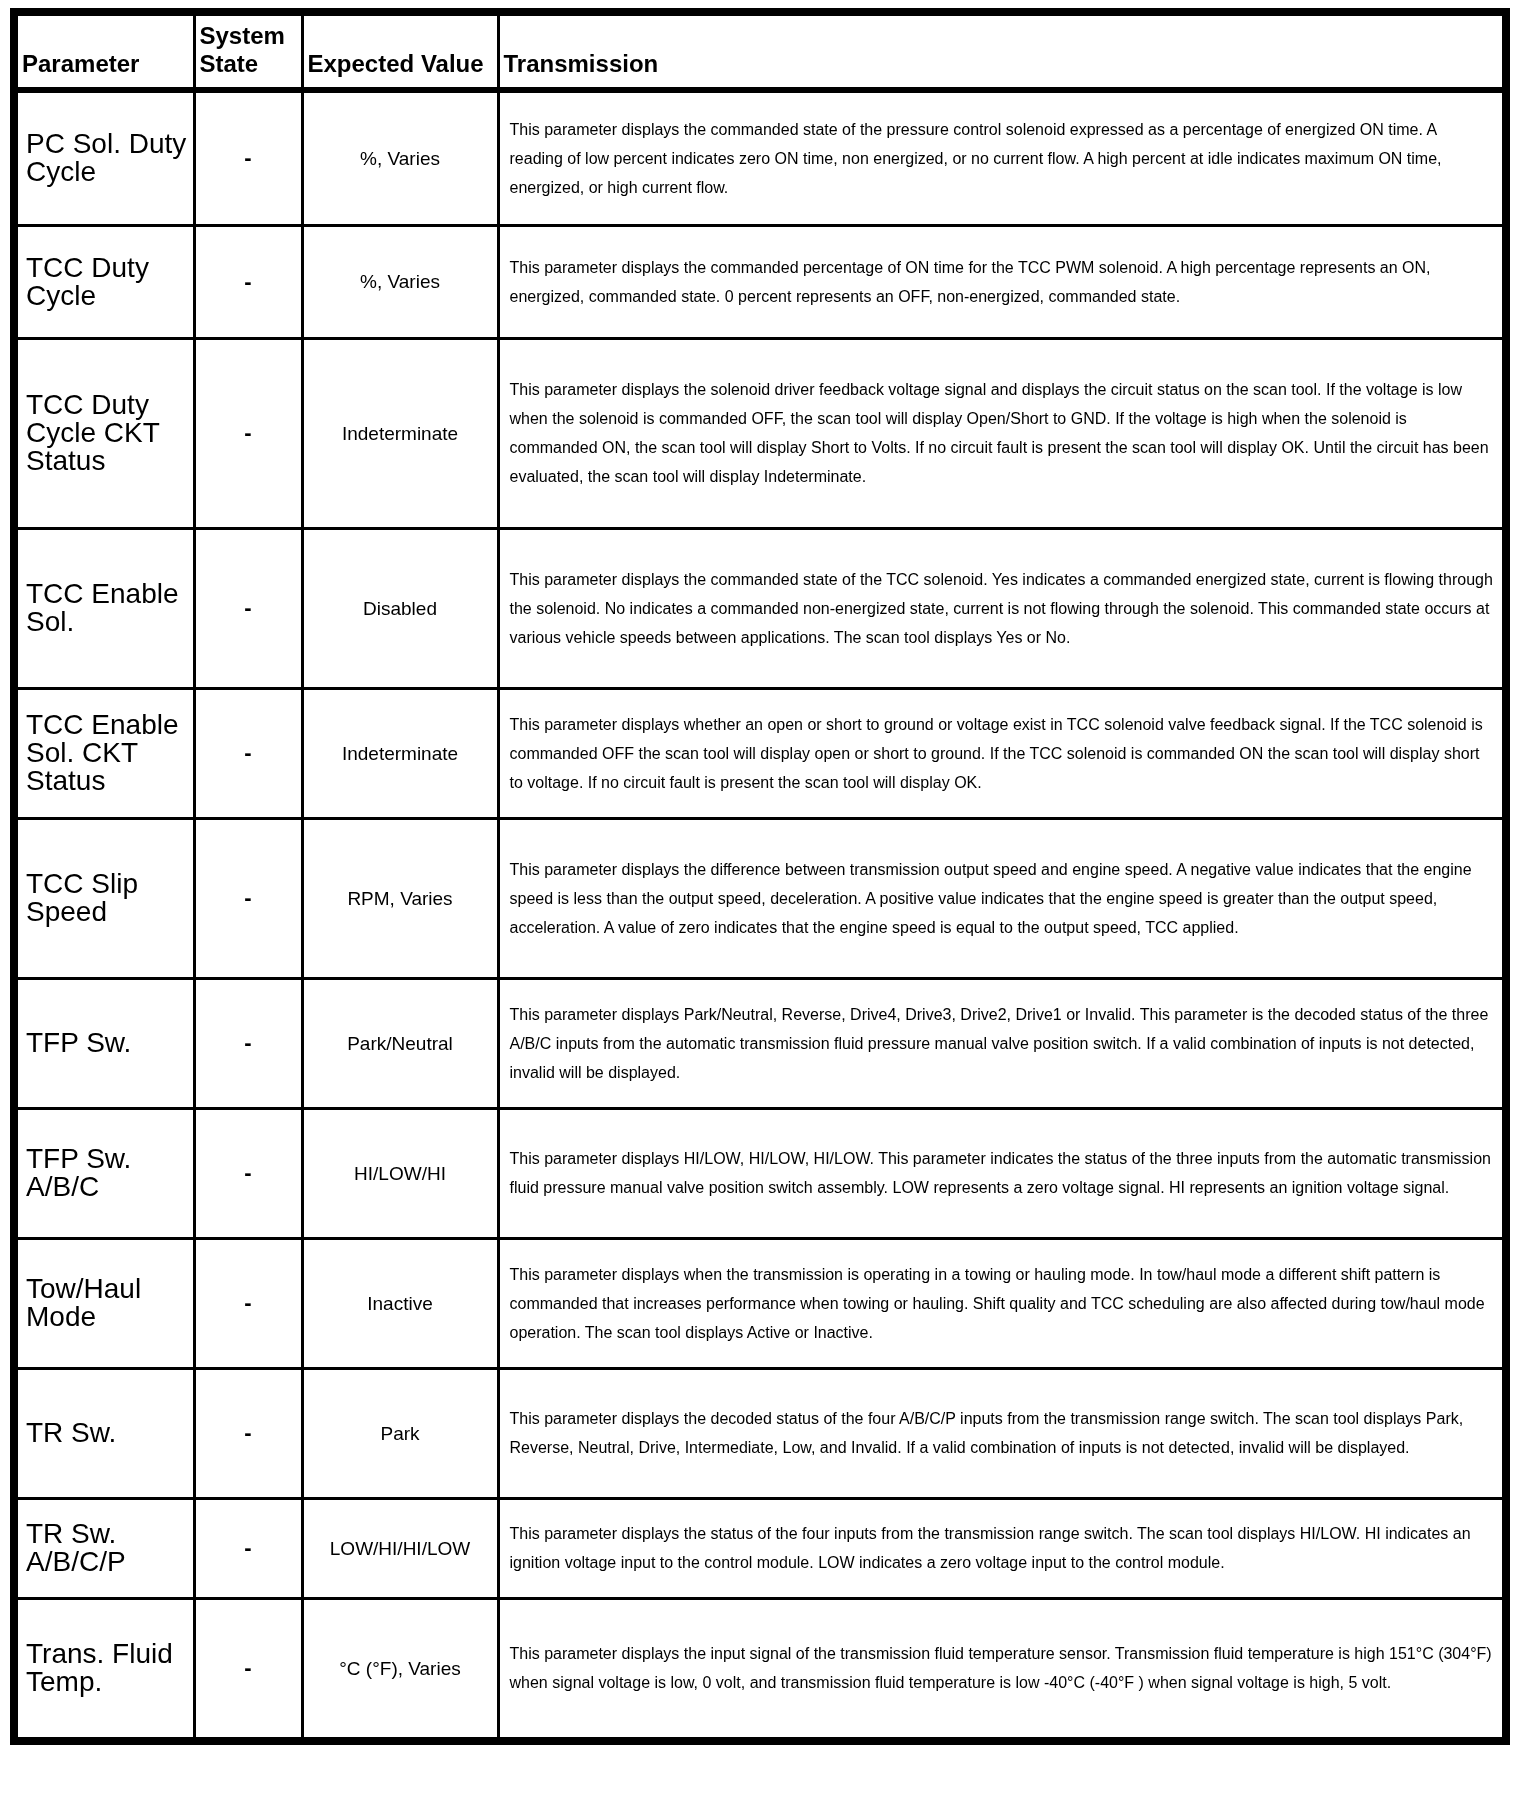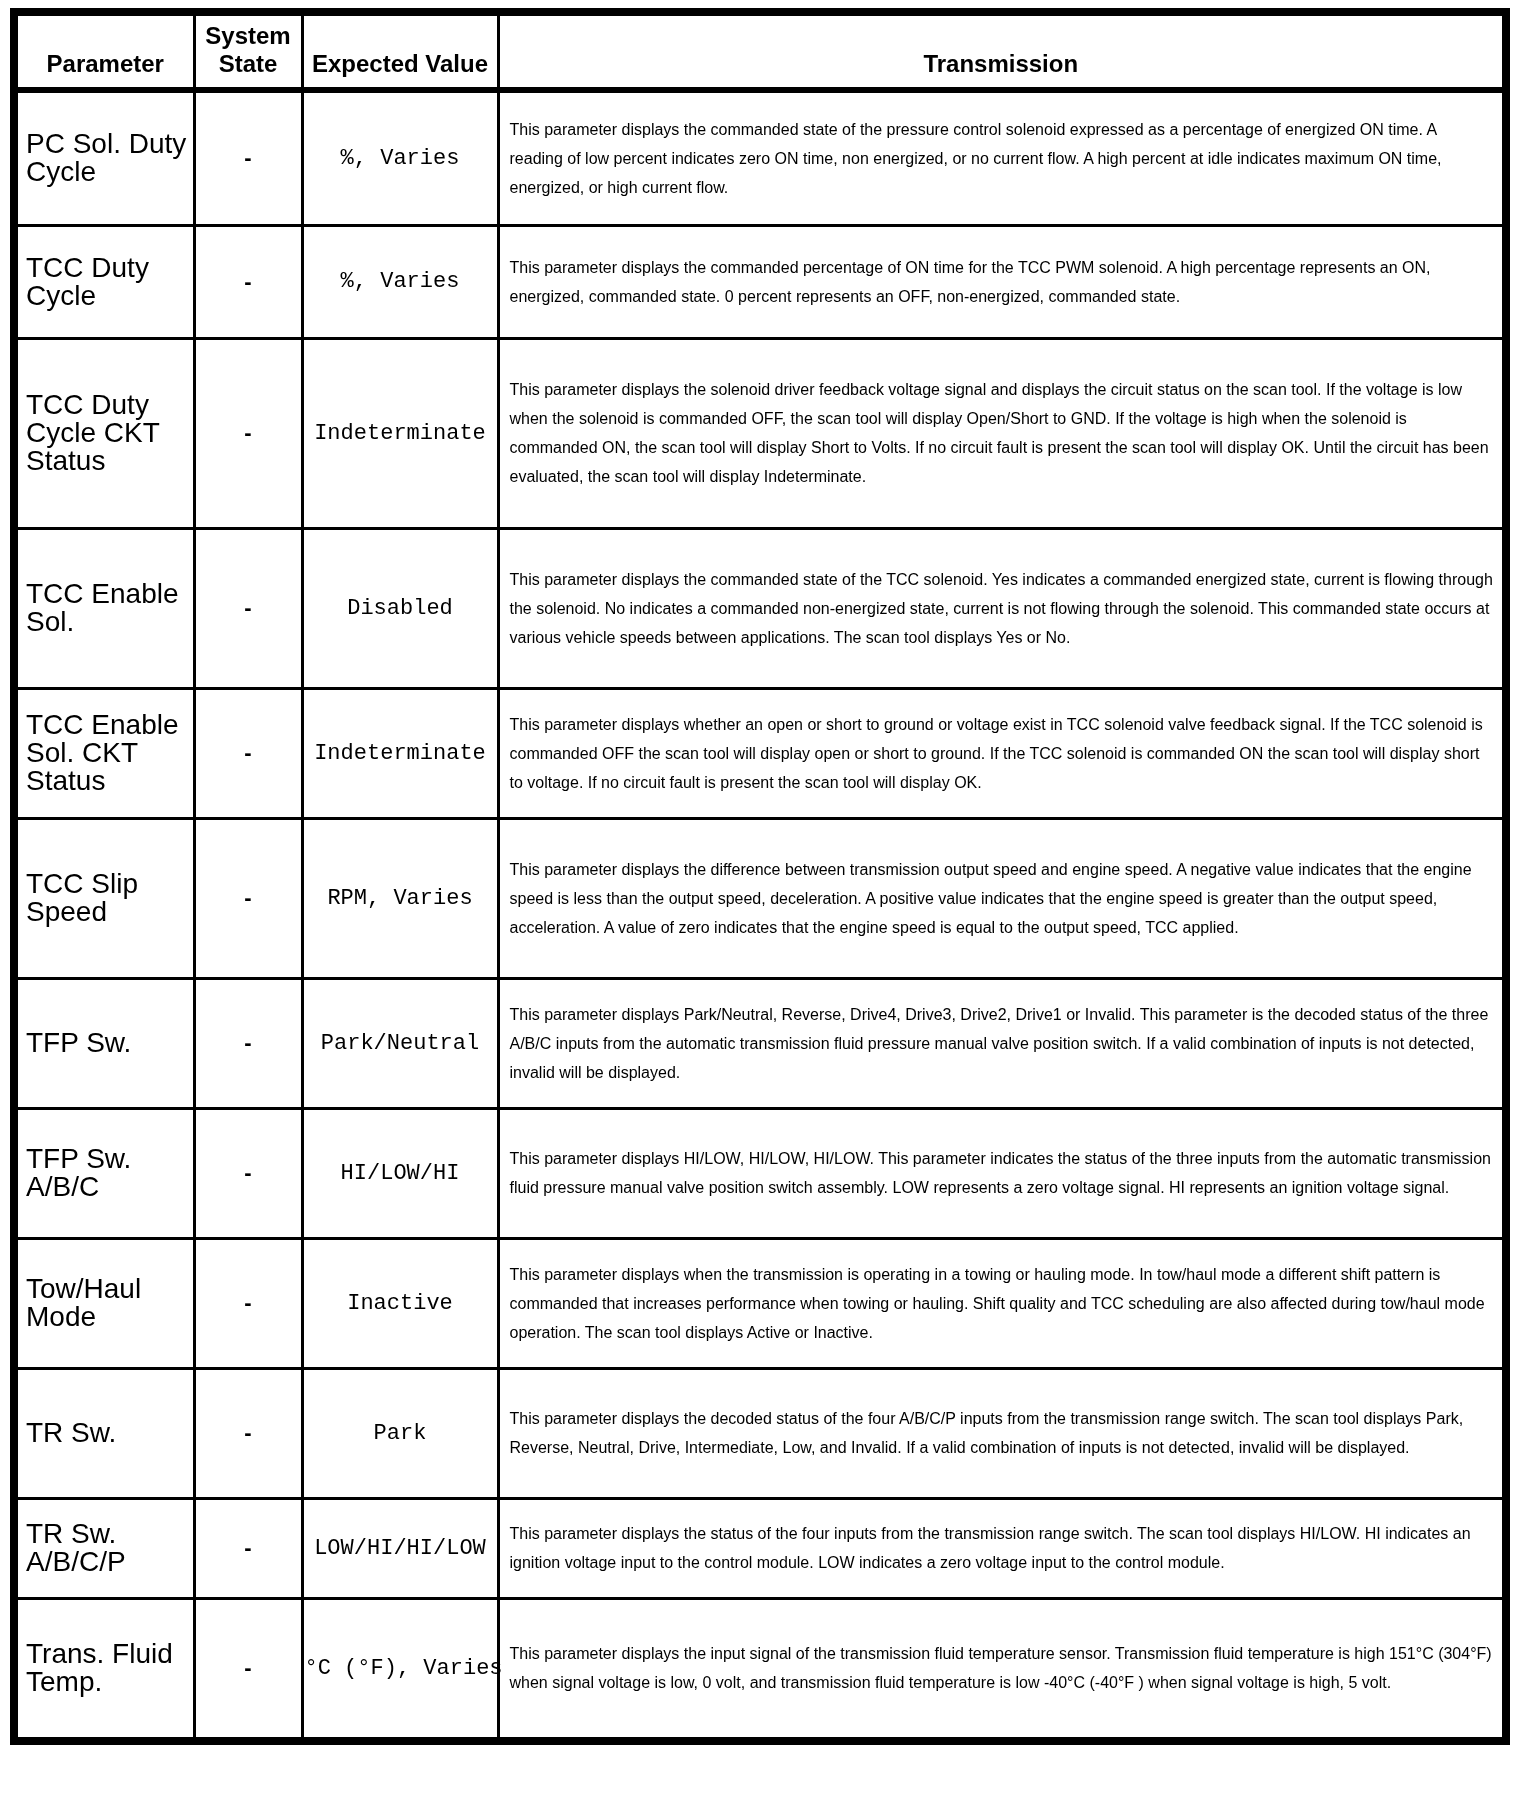--- a/index.html
+++ b/index.html
@@ -29,21 +29,21 @@
   col.c-value  { width: 196px; }
   col.c-desc   { width: auto;  }
 
   th, td {
     border: 3px solid #000000;
     box-sizing: border-box;
   }
   thead th {
     border-bottom: 6px solid #000000;
     vertical-align: bottom;
-    text-align: center;
+    text-align: left;
     font-size: 24px;
     font-weight: bold;
     line-height: 28px;
     padding: 6px 4px 9px 4px;
     margin-left: 48px;
   }
   tr.hdr { height: 69px; }
 
   td.param {
     text-align: left;
@@ -55,25 +55,24 @@
   }
   td.state {
     text-align: center;
     vertical-align: middle;
     font-size: 22px;
     font-weight: bold;
   }
   td.value {
     text-align: center;
     vertical-align: middle;
-    font-size: 22px;
+    font-size: 19px;
     line-height: 27px;
     padding: 0 1px;
     white-space: nowrap;
-    font-family: Liberation Mono, monospace;
   }
   td.desc {
     text-align: left;
     vertical-align: middle;
     font-size: 16px;
     line-height: 29px;
     padding: 7px 8px 7px 10px;
   }
 
   tr.r1  { height: 135px; }

